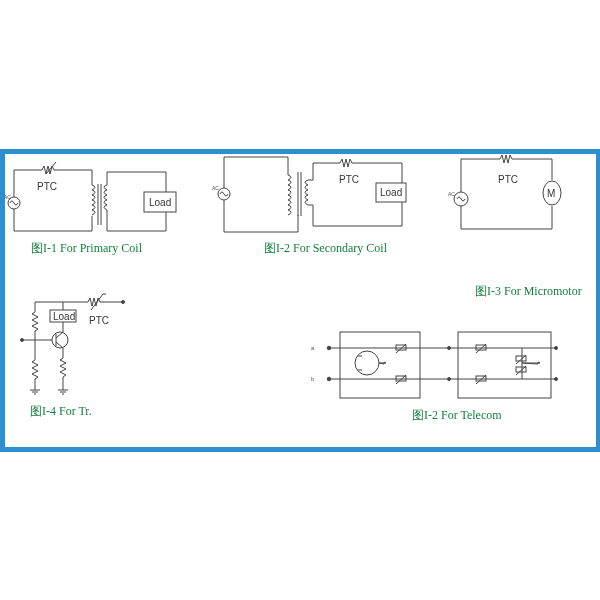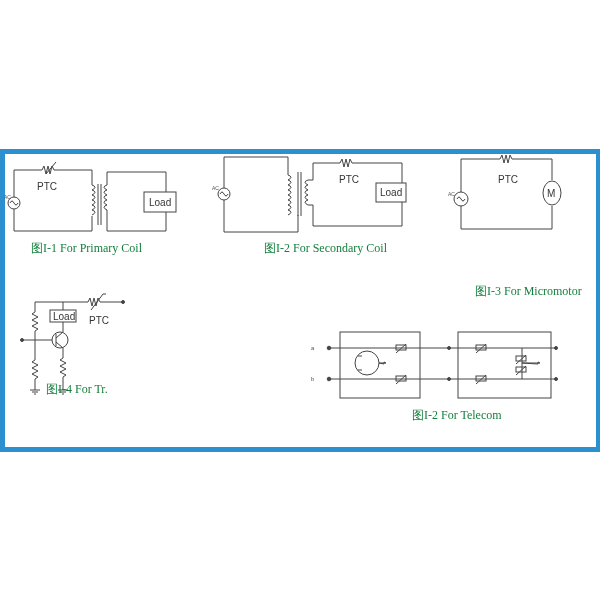--- a/index.html
+++ b/index.html
@@ -134,14 +134,14 @@
         <rect x="516" y="367" width="10" height="5"></rect>
         <path d="M516 375 l10 -9"></path>
       </g>
     <path d="M522 348 V379 M522 363 H540 l-2 -1 v2 z"></path>
   </g>
 </svg>
 
 <div class="cap" style="left:31px;top:240px;">图I-1    For Primary Coil</div>
 <div class="cap" style="left:264px;top:240px;text-align:right;">图I-2    For Secondary Coil</div>
 <div class="cap" style="left:475px;top:240px;margin-top:43px;">图I-3    For Micromotor</div>
-<div class="cap" style="left:30px;top:381px;margin-left:16px;">图I-4 For Tr.</div>
+<div class="cap" style="left:30px;top:403px;">图I-4 For Tr.</div>
 <div class="cap" style="left:412px;top:407px;">图I-2 For Telecom</div>
 
 </body></html>

